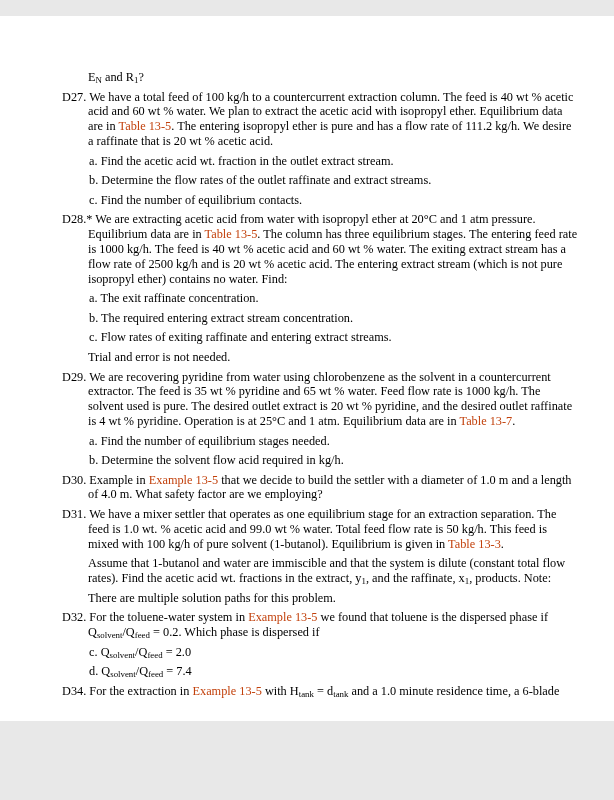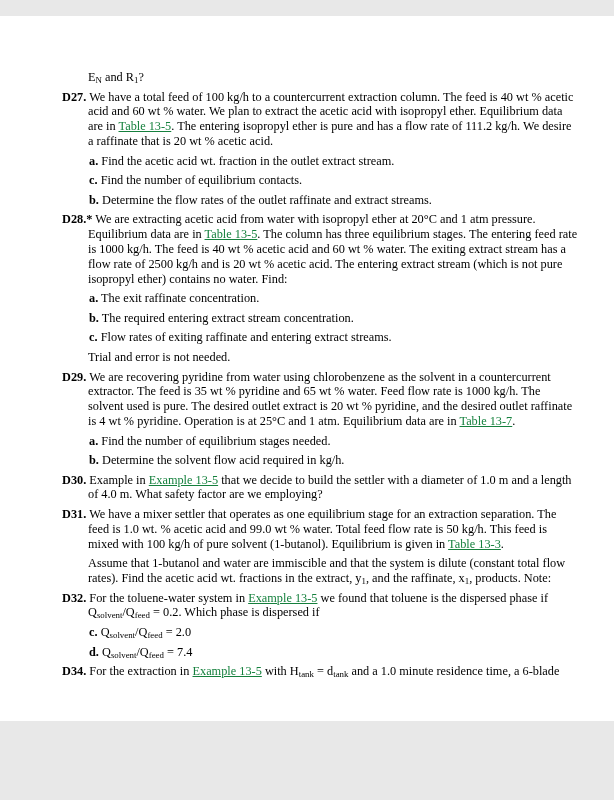--- a/index.html
+++ b/index.html
@@ -14,52 +14,52 @@
     font-family: "Liberation Serif", "DejaVu Serif", serif;
     font-size: 12.3px;
     line-height: 14.8px;
     color: #000000;
     overflow: hidden;
   }
   .block { margin: 0 0 4.8px 26px; }
   .block.problem { text-indent: -26px; }
   .block.item { margin-left: 27px; }
   .block.para { margin-left: 26px; }
-  .label { font-weight: bold; }
+  .label { font-weight: normal; }
   .it { }
   a.doclink {
-    color: #15803d;
-    text-decoration: underline;
+    color: #c2410c;
     cursor: pointer;
   }
   sub.ssub {
     font-size: 0.72em;
     line-height: 0;
     vertical-align: -0.28em;
   }
 </style>
 </head>
 <body>
 
 <main class="page">
   <section id="content">
       <div class="block para"><span>E</span><sub class="ssub">N</sub><span> and R</span><sub class="ssub">1</sub><span>?</span></div>
       <div class="block problem"><span class="label">D27.</span> <span>We have a total feed of 100 kg/h to a countercurrent extraction column. The feed is 40 wt % acetic acid and 60 wt % water. We plan to extract the acetic acid with isopropyl ether. Equilibrium data are in </span><a class="doclink">Table 13-5</a><span>. The entering isopropyl ether is pure and has a flow rate of 111.2 kg/h. We desire a raffinate that is 20 wt % acetic acid.</span></div>
       <div class="block item"><span class="label">a.</span> <span>Find the acetic acid wt. fraction in the outlet extract stream.</span></div>
+      <div class="block item"><span class="label">b.</span> <span>Determine the flow rates of the outlet raffinate and extract streams.</span></div>
       <div class="block item"><span class="label">c.</span> <span>Find the number of equilibrium contacts.</span></div>
-      <div class="block item"><span class="label">b.</span> <span>Determine the flow rates of the outlet raffinate and extract streams.</span></div>
       <div class="block problem"><span class="label">D28.*</span> <span>We are extracting acetic acid from water with isopropyl ether at 20°C and 1 atm pressure. Equilibrium data are in </span><a class="doclink">Table 13-5</a><span>. The column has three equilibrium stages. The entering feed rate is 1000 kg/h. The feed is 40 wt % acetic acid and 60 wt % water. The exiting extract stream has a flow rate of 2500 kg/h and is 20 wt % acetic acid. The entering extract stream (which is not pure isopropyl ether) contains no water. Find:</span></div>
       <div class="block item"><span class="label">a.</span> <span>The exit raffinate concentration.</span></div>
       <div class="block item"><span class="label">b.</span> <span>The required entering extract stream concentration.</span></div>
       <div class="block item"><span class="label">c.</span> <span>Flow rates of exiting raffinate and entering extract streams.</span></div>
       <div class="block para"><span>Trial and error is </span><span class="it">not</span><span> needed.</span></div>
       <div class="block problem"><span class="label">D29.</span> <span>We are recovering pyridine from water using chlorobenzene as the solvent in a countercurrent extractor. The feed is 35 wt % pyridine and 65 wt % water. Feed flow rate is 1000 kg/h. The solvent used is pure. The desired outlet extract is 20 wt % pyridine, and the desired outlet raffinate is 4 wt % pyridine. Operation is at 25°C and 1 atm. Equilibrium data are in </span><a class="doclink">Table 13-7</a><span>.</span></div>
       <div class="block item"><span class="label">a.</span> <span>Find the number of equilibrium stages needed.</span></div>
       <div class="block item"><span class="label">b.</span> <span>Determine the solvent flow acid required in kg/h.</span></div>
       <div class="block problem"><span class="label">D30.</span> <span>Example in </span><a class="doclink">Example 13-5</a><span> that we decide to build the settler with a diameter of 1.0 m and a length of 4.0 m. What safety factor are we employing?</span></div>
       <div class="block problem"><span class="label">D31.</span> <span>We have a mixer settler that operates as one equilibrium stage for an extraction separation. The feed is 1.0 wt. % acetic acid and 99.0 wt % water. Total feed flow rate is 50 kg/h. This feed is mixed with 100 kg/h of pure solvent (1-butanol). Equilibrium is given in </span><a class="doclink">Table 13-3</a><span>.</span></div>
       <div class="block para"><span>Assume that 1-butanol and water are immiscible and that the system is dilute (constant total flow rates). Find the acetic acid wt. fractions in the extract, y</span><sub class="ssub">1</sub><span>, and the raffinate, x</span><sub class="ssub">1</sub><span>, products. Note:</span></div>
+      <div class="block para"><span>There are multiple solution paths for this problem.</span></div>
       <div class="block problem"><span class="label">D32.</span> <span>For the toluene-water system in </span><a class="doclink">Example 13-5</a><span> we found that toluene is the dispersed phase if Q</span><sub class="ssub">solvent</sub><span>/Q</span><sub class="ssub">feed</sub><span> = 0.2. Which phase is dispersed if</span></div>
       <div class="block item"><span class="label">c.</span> <span>Q</span><sub class="ssub">solvent</sub><span>/Q</span><sub class="ssub">feed</sub><span> = 2.0</span></div>
       <div class="block item"><span class="label">d.</span> <span>Q</span><sub class="ssub">solvent</sub><span>/Q</span><sub class="ssub">feed</sub><span> = 7.4</span></div>
       <div class="block problem"><span class="label">D34.</span> <span>For the extraction in </span><a class="doclink">Example 13-5</a><span> with H</span><sub class="ssub">tank</sub><span> = d</span><sub class="ssub">tank</sub><span> and a 1.0 minute residence time, a 6-blade</span></div>
     </section>
 </main>
 
 </body></html>

